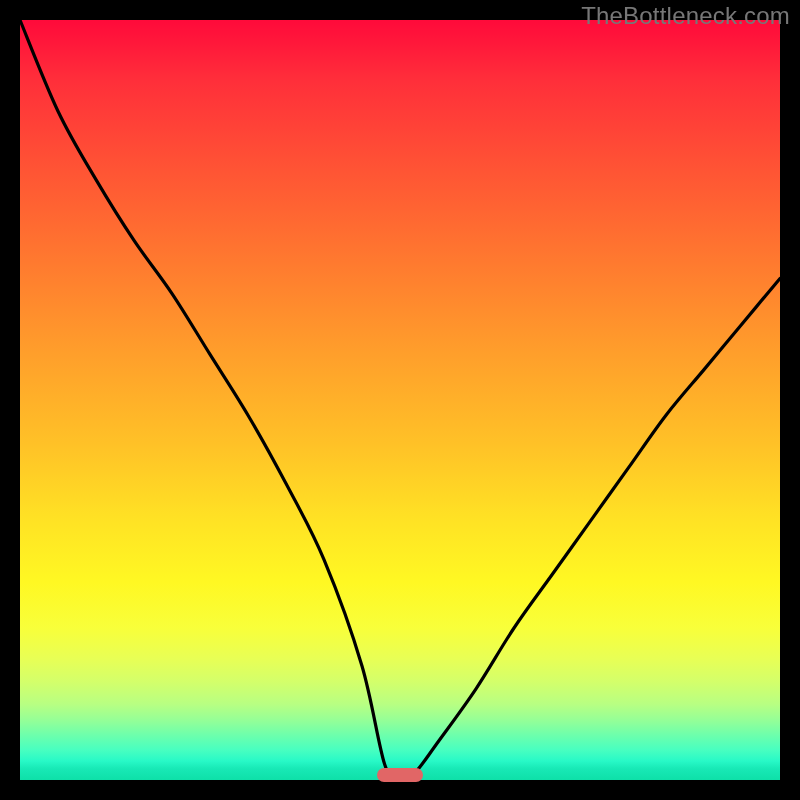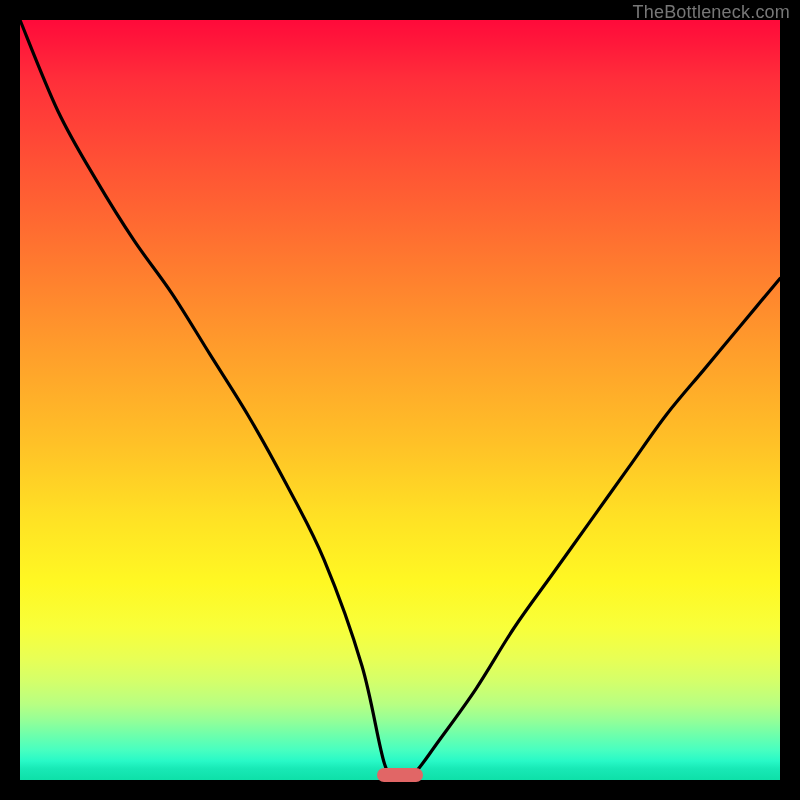--- a/index.html
+++ b/index.html
@@ -43,21 +43,21 @@
       #28f9c7 97.5%,
       #18e9b6 98.5%,
       #0ee0a8 100%
     );
   }
   .watermark {
     position: absolute;
     top: 2px;
     right: 10px;
     color: #777;
-    font-size: 18px;
+    font-size: 24px;
     letter-spacing: 0.2px;
     user-select: none;
   }
   svg.curve {
     position: absolute;
     left: 0;
     top: 0;
     width: 760px;
     height: 760px;
     overflow: visible;

